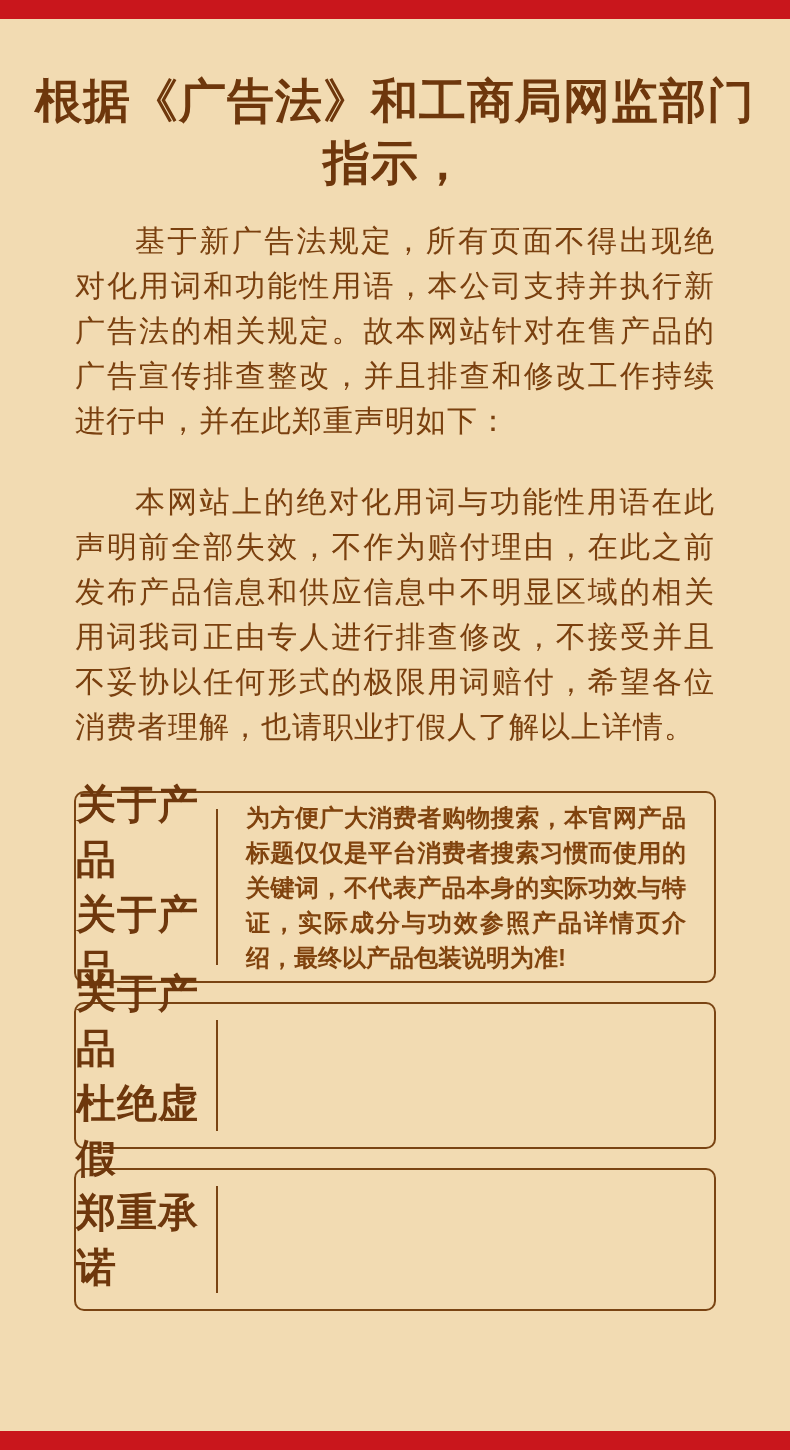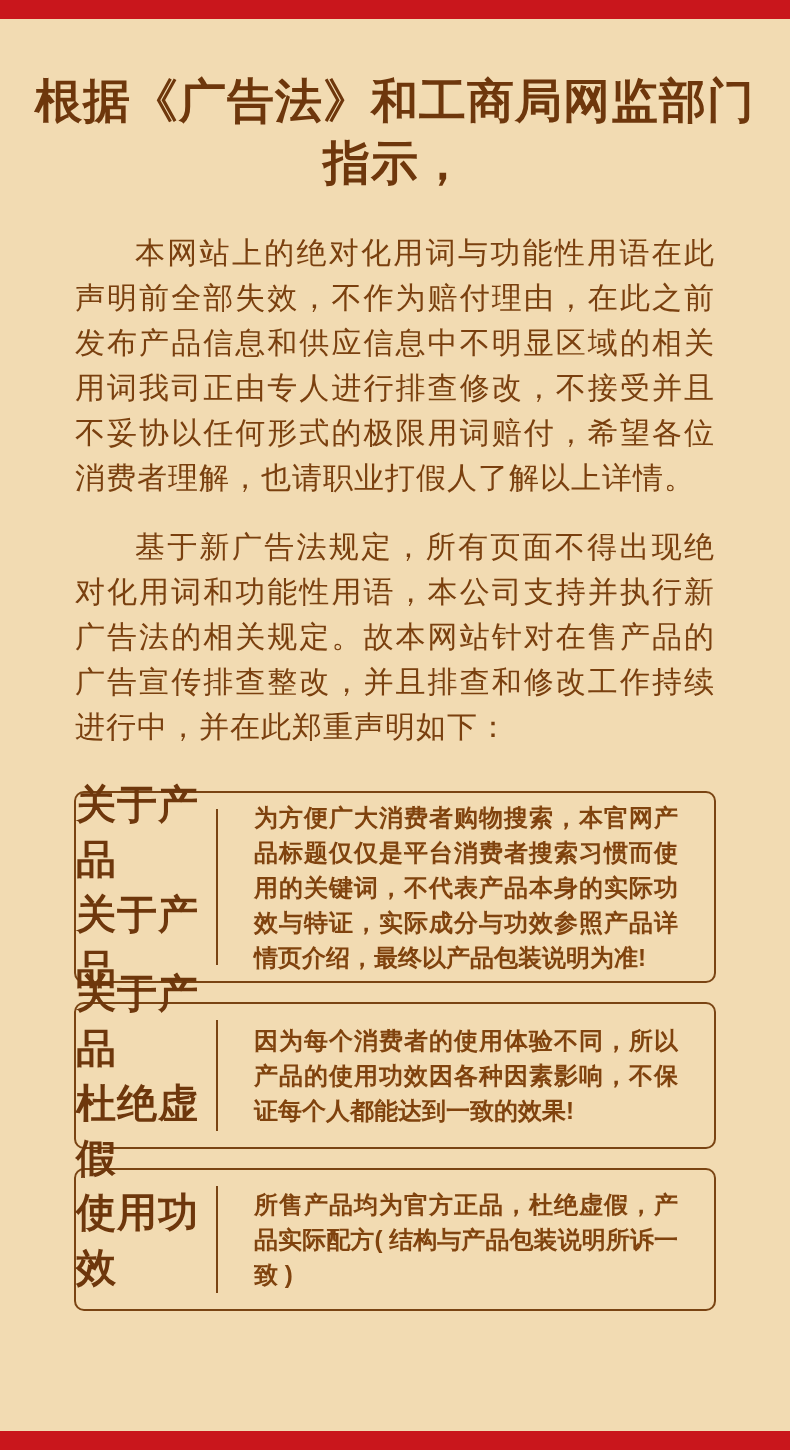--- a/index.html
+++ b/index.html
@@ -67,75 +67,69 @@
     letter-spacing:1px;
   }
   .box-divider{width:2px;background:#7a4413;margin:16px 0;}
   .box-body{
     flex:1;
     display:flex;
     align-items:center;
     padding:10px 20px 10px 20px;
   }
   .box-text{
-    margin:16px;
+    margin:8px;
     font-family:"Liberation Sans", sans-serif;
     font-weight:bold;
     font-size:24px;
     line-height:35px;
     color:#80430e;
     text-align:justify;
   }
 </style>
 </head>
 <body>
 
 <div class="page">
 
   <div class="bar top"></div>
 
   <h1 class="heading">
     <span>根据《广告法》和工商局网监部门指示，</span>
   </h1>
 
+  <p class="para p1">基于新广告法规定，所有页面不得出现绝对化用词和功能性用语，本公司支持并执行新广告法的相关规定。故本网站针对在售产品的广告宣传排查整改，并且排查和修改工作持续进行中，并在此郑重声明如下：</p>
+
   <p class="para p2">本网站上的绝对化用词与功能性用语在此声明前全部失效，不作为赔付理由，在此之前发布产品信息和供应信息中不明显区域的相关用词我司正由专人进行排查修改，不接受并且不妥协以任何形式的极限用词赔付，希望各位消费者理解，也请职业打假人了解以上详情。</p>
-
-  <p class="para p1">基于新广告法规定，所有页面不得出现绝对化用词和功能性用语，本公司支持并执行新广告法的相关规定。故本网站针对在售产品的广告宣传排查整改，并且排查和修改工作持续进行中，并在此郑重声明如下：</p>
 
   <div class="boxes">
 
     <div class="notice-box box1">
       <div class="box-label">
         <span>关于产品</span>
         <span>关于产品</span>
       </div>
       <div class="box-divider"></div>
       <div class="box-body">
         <p class="box-text">为方便广大消费者购物搜索，本官网产品标题仅仅是平台消费者搜索习惯而使用的关键词，不代表产品本身的实际功效与特证，实际成分与功效参照产品详情页介绍，最终以产品包装说明为准!</p>
       </div>
     </div>
 
     <div class="notice-box box2">
       <div class="box-label">
         <span>关于产品</span>
         <span>杜绝虚假</span>
       </div>
       <div class="box-divider"></div>
-      <div class="box-body">
-        <p class="box-text">因为每个消费者的使用体验不同，所以产品的使用功效因各种因素影响，不保证每个人都能达到一致的效果!</p>
-      </div>
     </div>
 
     <div class="notice-box box3">
       <div class="box-label">
-        <span>使用功效</span>
+        <span>郑重承诺</span>
       </div>
       <div class="box-divider"></div>
-      <div class="box-body">
-        <p class="box-text">所售产品均为官方正品，杜绝虚假，产品实际配方( 结构与产品包装说明所诉一致 )</p>
-      </div>
     </div>
 
   </div>
 
   <div class="bar bottom"></div>
 
 </div>
 
 </body></html>

